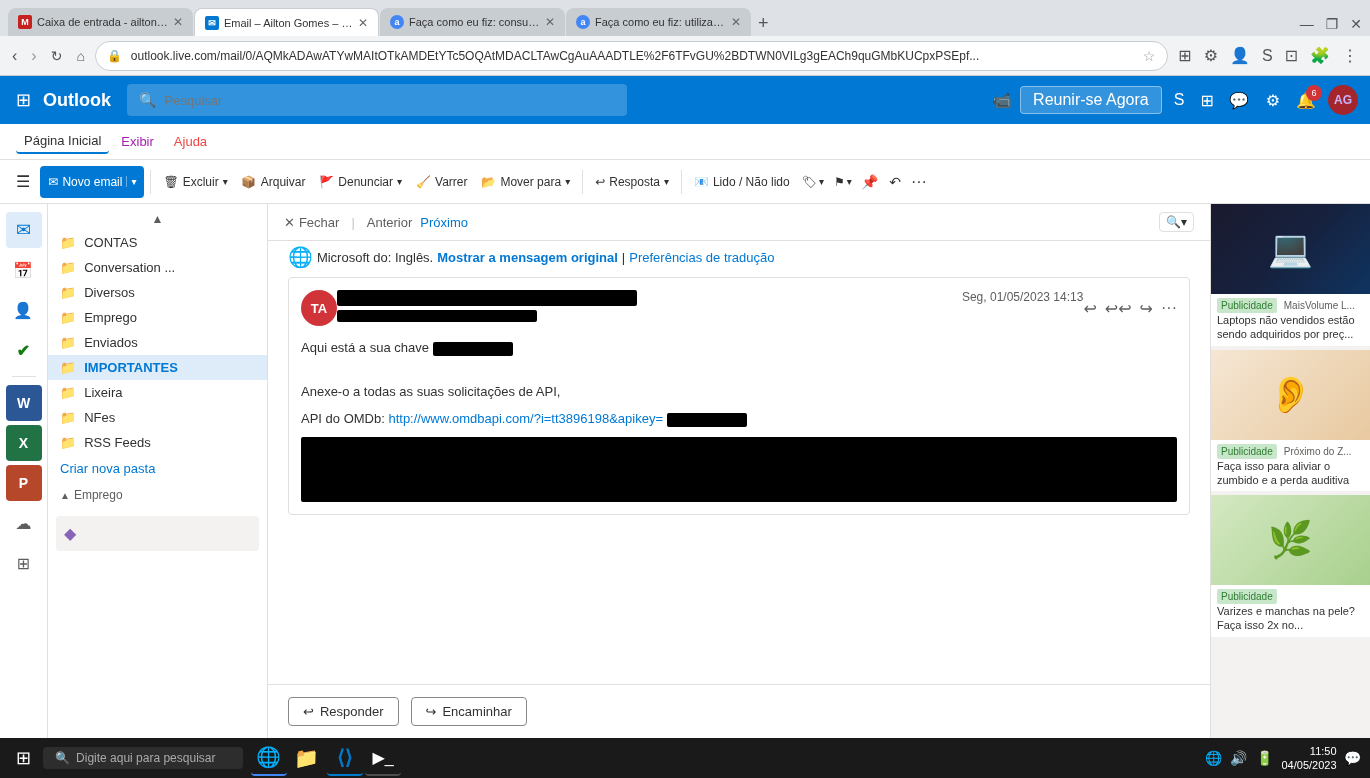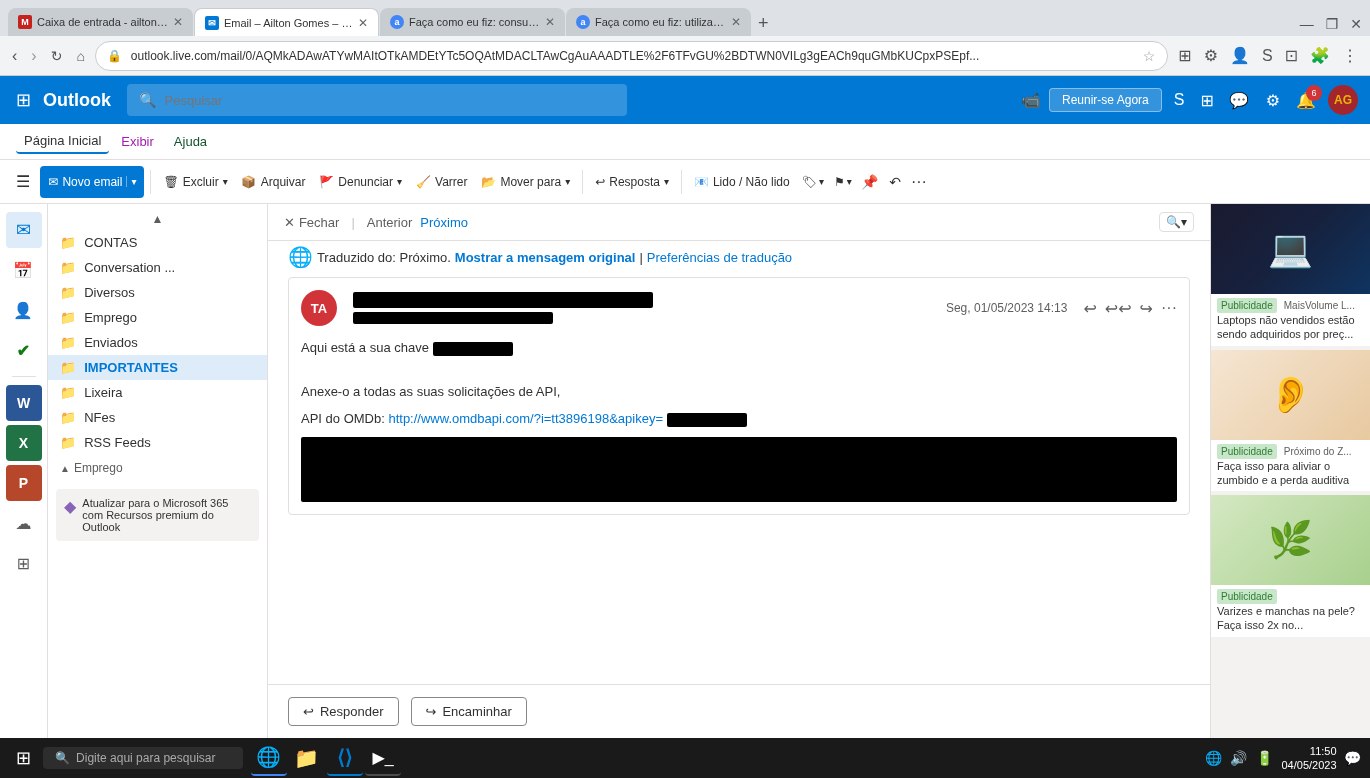--- a/index.html
+++ b/index.html
@@ -69,37 +69,37 @@
 
   <div style="background:#0078d4;height:48px;display:flex;align-items:center;padding:0 12px;gap:8px;flex-shrink:0;">
     <span style="color:white;font-size:18px;cursor:pointer;padding:4px;">⊞</span>
     <span style="color:white;font-weight:600;font-size:18px;margin-right:8px;">Outlook</span>
     <div style="background:rgba(255,255,255,0.2);border:none;border-radius:4px;height:32px;display:flex;align-items:center;padding:0 12px;gap:8px;flex:1;max-width:500px;">
       <span style="color:rgba(255,255,255,0.8);font-size:14px;">🔍</span>
       <input style="background: none; border: none; outline: none; color: white; font-size: 13px; flex: 1 1 0%;" placeholder="Pesquisar">
     </div>
     <div style="margin-left:auto;display:flex;align-items:center;gap:8px;">
       <div style="color:white;font-size:16px;cursor:pointer;">📹</div>
-      <button style="background:rgba(255,255,255,0.2);border:1px solid rgba(255,255,255,0.4);color:white;padding:4px 12px;border-radius:4px;font-size:12px;cursor:pointer;">Reunir-se Agora</button>
+      <button style="background:rgba(255,255,255,0.2);border:1px solid rgba(255,255,255,0.4);color:white;padding:4px 12px;border-radius:4px;font-size:16px;cursor:pointer;">Reunir-se Agora</button>
       <div style="color:white;font-size:16px;cursor:pointer;padding:4px;">S</div>
       <div style="color:white;font-size:16px;cursor:pointer;padding:4px;">⊞</div>
       <div style="color:white;font-size:16px;cursor:pointer;padding:4px;">💬</div>
       <div style="color:white;font-size:16px;cursor:pointer;padding:4px;">⚙</div>
       <div style="position:relative;color:white;font-size:16px;cursor:pointer;padding:4px;">
         🔔
         <span style="background:#d13438;color:white;border-radius:50%;width:16px;height:16px;font-size:9px;display:flex;align-items:center;justify-content:center;position:absolute;top:-2px;right:-2px;">6</span>
       </div>
-      <div style="background:#a4262c;color:#eab308;width:30px;height:30px;border-radius:50%;display:flex;align-items:center;justify-content:center;font-size:12px;font-weight:600;cursor:pointer;">AG</div>
+      <div style="background:#a4262c;color:#c4b5fd;width:30px;height:30px;border-radius:50%;display:flex;align-items:center;justify-content:center;font-size:12px;font-weight:600;cursor:pointer;">AG</div>
     </div>
   </div>
 
   <div style="background:#fff;border-bottom:1px solid #e1dfdd;height:36px;display:flex;align-items:center;padding:0 16px;gap:4px;flex-shrink:0;">
     <span style="padding:4px 8px;border-radius:4px;cursor:pointer;font-size:13px;color:#323130;border-bottom:2px solid #0078d4;">Página Inicial</span>
     <span style="padding:4px 8px;border-radius:4px;cursor:pointer;font-size:13px;color:#a21caf;">Exibir</span>
-    <span style="padding:4px 8px;border-radius:4px;cursor:pointer;font-size:13px;color:#14532d;">Ajuda</span>
+    <span style="padding:4px 8px;border-radius:4px;cursor:pointer;font-size:13px;color:#ef4444;">Ajuda</span>
   </div>
 
   <div style="background:#fff;border-bottom:1px solid #e1dfdd;height:44px;display:flex;align-items:center;padding:0 8px;gap:2px;flex-shrink:0;">
     <button style="background:none;border:none;font-size:16px;cursor:pointer;padding:4px 8px;color:#323130;">☰</button>
     <button style="background:#0078d4;color:white;border:none;border-radius:4px;height:32px;padding:0 8px;display:flex;align-items:center;gap:4px;cursor:pointer;font-size:12px;">
       <span>✉</span>
       <span>Novo email</span>
       <span style="font-size:10px;border-left:1px solid rgba(255,255,255,0.4);padding-left:4px;">▾</span>
     </button>
     <div style="width:1px;height:24px;background:#e1dfdd;margin:0 4px;"></div>
@@ -199,27 +199,27 @@
           <span>Lixeira</span>
         </div>
         <div style="display:flex;align-items:center;gap:8px;padding:5px 12px;cursor:pointer;color:#323130;font-size:13px;">
           <span style="font-size:13px;color:#605e5c;">📁</span>
           <span>NFes</span>
         </div>
         <div style="display:flex;align-items:center;gap:8px;padding:5px 12px;cursor:pointer;color:#323130;font-size:13px;">
           <span style="font-size:13px;color:#605e5c;">📁</span>
           <span>RSS Feeds</span>
         </div>
+        <div style="color:#0078d4;padding:6px 12px;cursor:pointer;font-size:13px;">Criar nova pasta</div>
         <div style="padding:6px 12px;color:#605e5c;font-size:12px;display:flex;align-items:center;gap:4px;cursor:pointer;">
           <span style="font-size:10px;">▲</span>
           <span>Emprego</span>
         </div>
         <div style="margin:8px;padding:8px;background:#f3f2f1;border-radius:4px;font-size:11px;color:#323130;cursor:pointer;display:flex;align-items:flex-start;gap:6px;">
           <span style="color:#8764b8;font-size:16px;flex-shrink:0;">◆</span>
-          <span>Atualizar para o Microsoft 365 com Recursos premium do Outlook</span>
         </div>
       </div>
     </div>
 
     <div style="flex:1;display:flex;overflow:hidden;">
 
       <div style="flex:1;display:flex;flex-direction:column;overflow:hidden;background:#fff;">
 
         <div style="display:flex;align-items:center;padding:8px 16px;border-bottom:1px solid #e1dfdd;gap:8px;">
           <button style="display:flex;align-items:center;gap:4px;color:#605e5c;cursor:pointer;font-size:13px;background:none;border:none;">
@@ -230,30 +230,30 @@
           <button style="color:#605e5c;cursor:pointer;font-size:13px;background:none;border:none;">Anterior</button>
           <button style="color:#0078d4;cursor:pointer;font-size:13px;background:none;border:none;">Próximo</button>
           <div style="margin-left:auto;display:flex;align-items:center;gap:4px;">
             <button style="background:none;border:1px solid #e1dfdd;border-radius:4px;padding:2px 6px;cursor:pointer;font-size:12px;color:#323130;">🔍▾</button>
           </div>
         </div>
 
 
         <div style="padding:4px 20px 8px;font-size:13px;color:#323130;display:flex;align-items:center;gap:4px;">
           <span style="font-size:20px;">🌐</span>
-          <span>Traduzido do: Próximo.</span>
+          <span>Microsoft do: Inglês.</span>
           <a href="#" style="color:#0078d4;text-decoration:none;font-weight:bold;">Mostrar a mensagem original</a>
           <span>|</span>
           <a href="#" style="color:#0078d4;text-decoration:none;">Preferências de tradução</a>
         </div>
 
         <div style="flex:1;overflow-y:auto;padding:0 20px 12px;">
           <div style="border:1px solid #e1dfdd;border-radius:4px;padding:12px;margin-bottom:12px;">
 
-            <div style="display:flex;align-items:center;gap:16px;margin-bottom:12px;">
+            <div style="display:flex;gap:0;margin-bottom:12px;">
               <div style="width:36px;height:36px;border-radius:50%;background:#d13438;color:white;display:flex;align-items:center;justify-content:center;font-size:13px;font-weight:600;flex-shrink:0;">TA</div>
               <div style="flex:1;">
                 <div style="background:#000;height:16px;width:300px;border-radius:2px;"></div>
                 <div style="background:#000;height:12px;width:200px;border-radius:2px;margin-top:4px;"></div>
               </div>
               <div style="color:#605e5c;font-size:12px;white-space:nowrap;">Seg, 01/05/2023 14:13</div>
               <div style="display:flex;gap:8px;align-items:center;">
                 <button style="background:none;border:none;color:#605e5c;font-size:16px;cursor:pointer;">↩</button>
                 <button style="background:none;border:none;color:#605e5c;font-size:16px;cursor:pointer;">↩↩</button>
                 <button style="background:none;border:none;color:#605e5c;font-size:16px;cursor:pointer;">↪</button>

